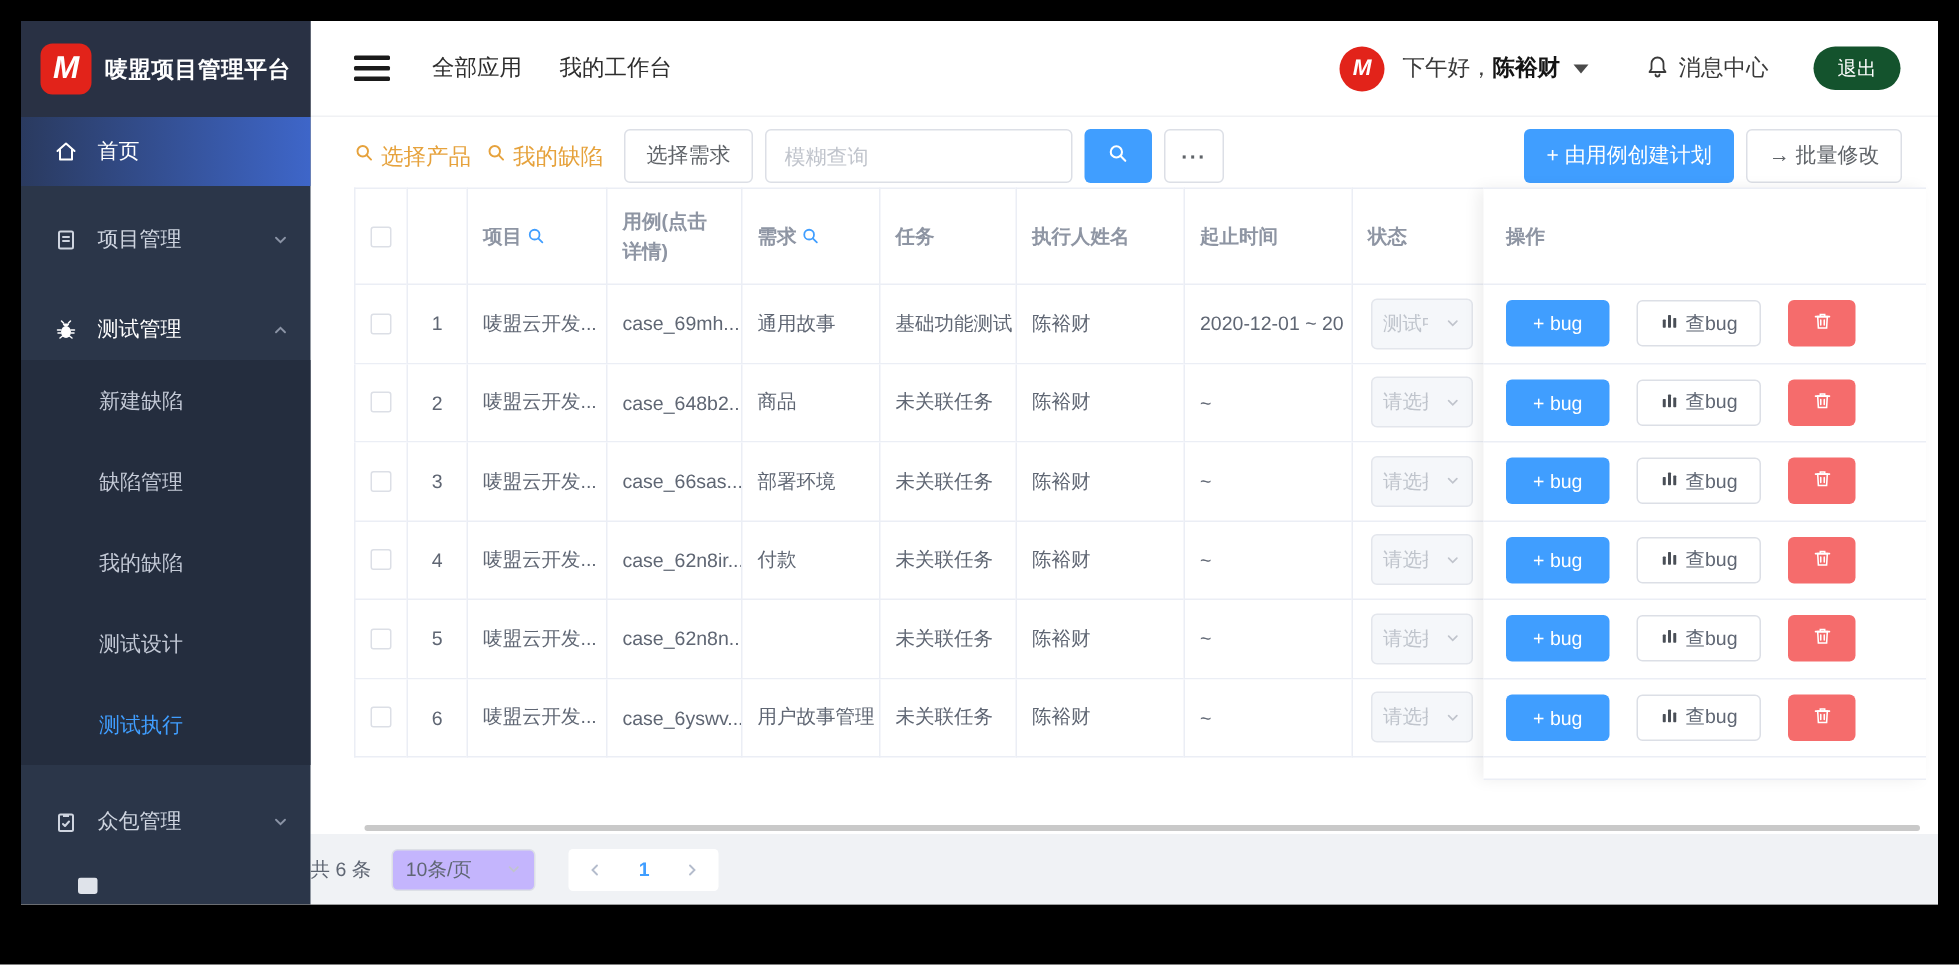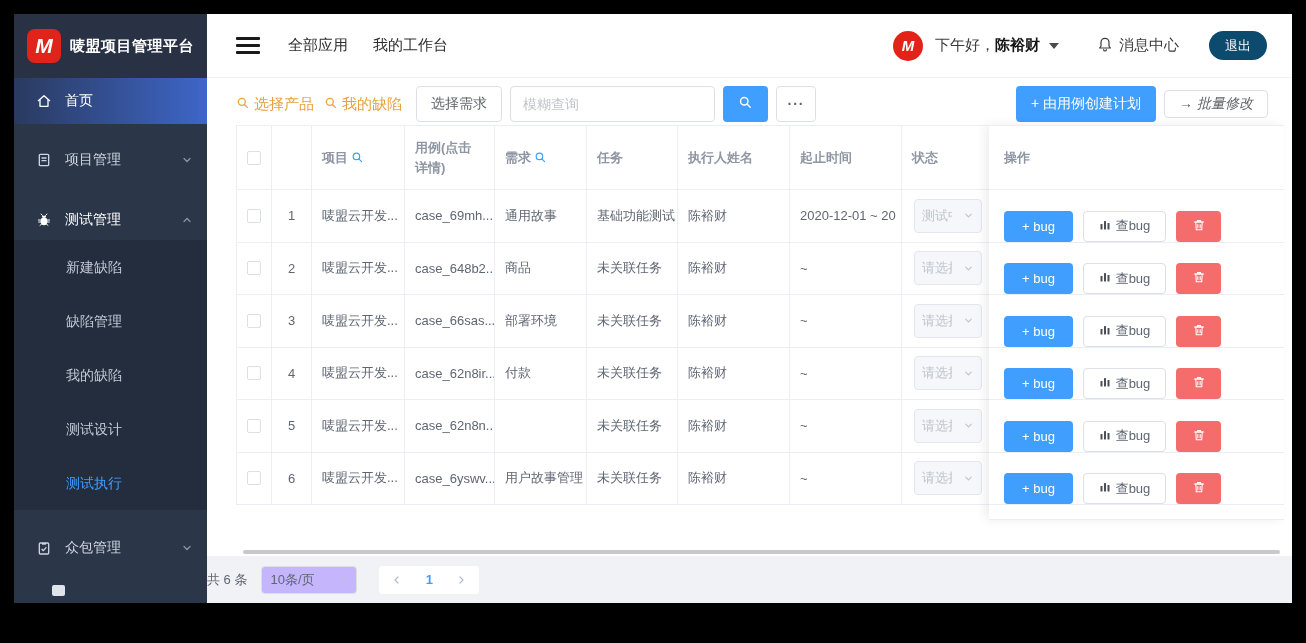--- a/index.html
+++ b/index.html
@@ -30,56 +30,56 @@
   .burger { width:24px; margin-left:29px; cursor:pointer; flex:none; }
   .burger div { height:3px; background:#1a1a1a; margin:4px 0; border-radius:1px; }
   .top-tab { font-size:15px; color:#2e2e2e; cursor:pointer; white-space:nowrap; }
   .tab1 { margin-left:28px; } .tab2 { margin-left:25px; }
   .tb-right { margin-left:auto; display:flex; align-items:center; padding-right:25px; }
   .avatar { width:30px; height:30px; border-radius:50%; background:#e2231a; color:#fff; font-weight:bold; font-style:italic; font-size:15px; display:flex; align-items:center; justify-content:center; flex:none; }
   .greet { font-size:15px; color:#3a3a3a; margin-left:12px; white-space:nowrap; cursor:pointer; display:flex; align-items:center; }
   .greet b { color:#141414; }
   .caret { width:0; height:0; border-left:5px solid transparent; border-right:5px solid transparent; border-top:6px solid #4a4a4a; margin-left:9px; }
   .bell-wrap { display:flex; align-items:center; gap:6px; margin-left:38px; color:#3a3a3a; font-size:15px; cursor:pointer; white-space:nowrap; }
-  .logout-btn { margin-left:30px; background:#0c4a6e; color:#fff; font-size:13px; height:29px; padding:0 16px; border-radius:15px; border:none; cursor:pointer; }
+  .logout-btn { margin-left:30px; background:#14532d; color:#fff; font-size:13px; height:29px; padding:0 16px; border-radius:15px; border:none; cursor:pointer; }
 
   
   .main { position:absolute; left:193px; top:64px; width:1085px; height:478px; background:#fff; }
   .toolbar { position:absolute; left:29px; top:8px; right:24px; height:36px; display:flex; align-items:center; }
   .link-orange { color:#e6a23c; font-size:15px; display:flex; align-items:center; gap:4px; cursor:pointer; white-space:nowrap; }
   .lo2 { margin-left:10px; }
   .btn { font-size:14px; border-radius:4px; cursor:pointer; display:inline-flex; align-items:center; justify-content:center; white-space:nowrap; }
   .btn-plain { background:#fff; border:1px solid #dcdfe6; color:#5f6368; }
   .sel-req { min-width:80px; height:36px; margin-left:14px; padding:0 14px; }
   .fuzzy-input { width:205px; height:36px; border:1px solid #dcdfe6; border-radius:4px; margin-left:8px; padding:0 12px; font-size:14px; color:#333; outline:none; }
   .fuzzy-input::placeholder { color:#c0c4cc; }
   .search-btn { width:45px; height:36px; background:#409EFF; border:none; margin-left:8px; color:#fff; }
   .more-btn { width:40px; height:36px; margin-left:8px; letter-spacing:1px; font-weight:bold; }
   .spacer { flex:1; }
   .create-btn { height:36px; padding:0 15px; background:#409EFF; color:#fff; border:none; }
-  .batch-btn { height:28px; padding:0 14px; margin-left:8px;font-style:italic; }
+  .batch-btn { height:36px; padding:0 14px; margin-left:8px; }
 
   
   .table-wrap { position:absolute; left:29px; top:47px; width:1048px; }
   .t-grid { display:grid; grid-template-columns:35px 40px 93px 90px 92px 91px 112px 112px 1fr; }
   .cell { border-left:1px solid #ebeef5; border-bottom:1px solid #ebeef5; padding:0 10px; font-size:13px; color:#5f6673; display:flex; align-items:center; background:#fff; overflow:hidden; white-space:nowrap; }
   .t-head .cell { border-top:1px solid #ebeef5; min-height:65px; font-weight:bold; color:#8e95a3; white-space:normal; line-height:1.5; }
   .t-row .cell { height:52.5px; }
   .center { justify-content:center; }
   .cb { width:14px; height:14px; border:1px solid #dcdfe6; border-radius:2px; background:#fff; cursor:pointer; flex:none; }
   .hsearch { color:#409EFF; margin-left:3px; display:flex; flex:none; cursor:pointer; }
   .status-cell { padding-left:12px; }
   .status-sel { width:68px; height:34px; background:#f5f7fa; border:1px solid #e3e6ec; border-radius:4px; display:flex; align-items:center; padding:0 7px; color:#bfc4cc; font-size:13px; flex:none; cursor:not-allowed; }
   .status-sel .txt { width:30px; overflow:hidden; white-space:nowrap; }
   .status-sel .schev { margin-left:auto; color:#c0c4cc; display:flex; }
 
   
   .op-panel { position:absolute; top:0; right:0; width:295px; background:#fff; box-shadow:-4px 0 10px rgba(0,0,0,.07); z-index:3; }
   .op-head { height:65px; border-top:1px solid #ebeef5; border-bottom:1px solid #ebeef5; display:flex; align-items:center; padding-left:15px; font-weight:bold; color:#8e95a3; font-size:13px; }
-  .op-row { height:52.5px; border-bottom:1px solid #ebeef5; display:flex; align-items:flex-end; padding-left:15px; gap:10px; }
+  .op-row { height:52.5px; border-bottom:1px solid #ebeef5; display:flex; align-items:center; padding-left:15px; gap:18px; }
   .bug-btn { height:31px; width:69px; background:#409EFF; color:#fff; border:none; border-radius:4px; font-size:13px; cursor:pointer; }
   .view-btn { height:31px; width:83px; background:#fff; border:1px solid #dcdfe6; border-radius:4px; color:#5f6673; font-size:13px; display:flex; align-items:center; justify-content:center; gap:5px; cursor:pointer; }
   .del-btn { height:31px; width:45px; background:#f56c6c; border:none; border-radius:4px; color:#fff; display:flex; align-items:center; justify-content:center; cursor:pointer; }
   .op-patch { height:15px; border-bottom:1px solid #ebeef5; }
 
   .hscroll { position:absolute; left:36px; right:12px; top:472px; height:4px; border-radius:2px; background:#c9c9c9; cursor:pointer; }
 
   
   .footer { position:absolute; left:193px; top:542px; width:1085px; height:47px; background:#f0f2f5; display:flex; align-items:center; justify-content:flex-start; padding-right:8px; }
   .total-lbl { font-size:13px; color:#5f6673; }

